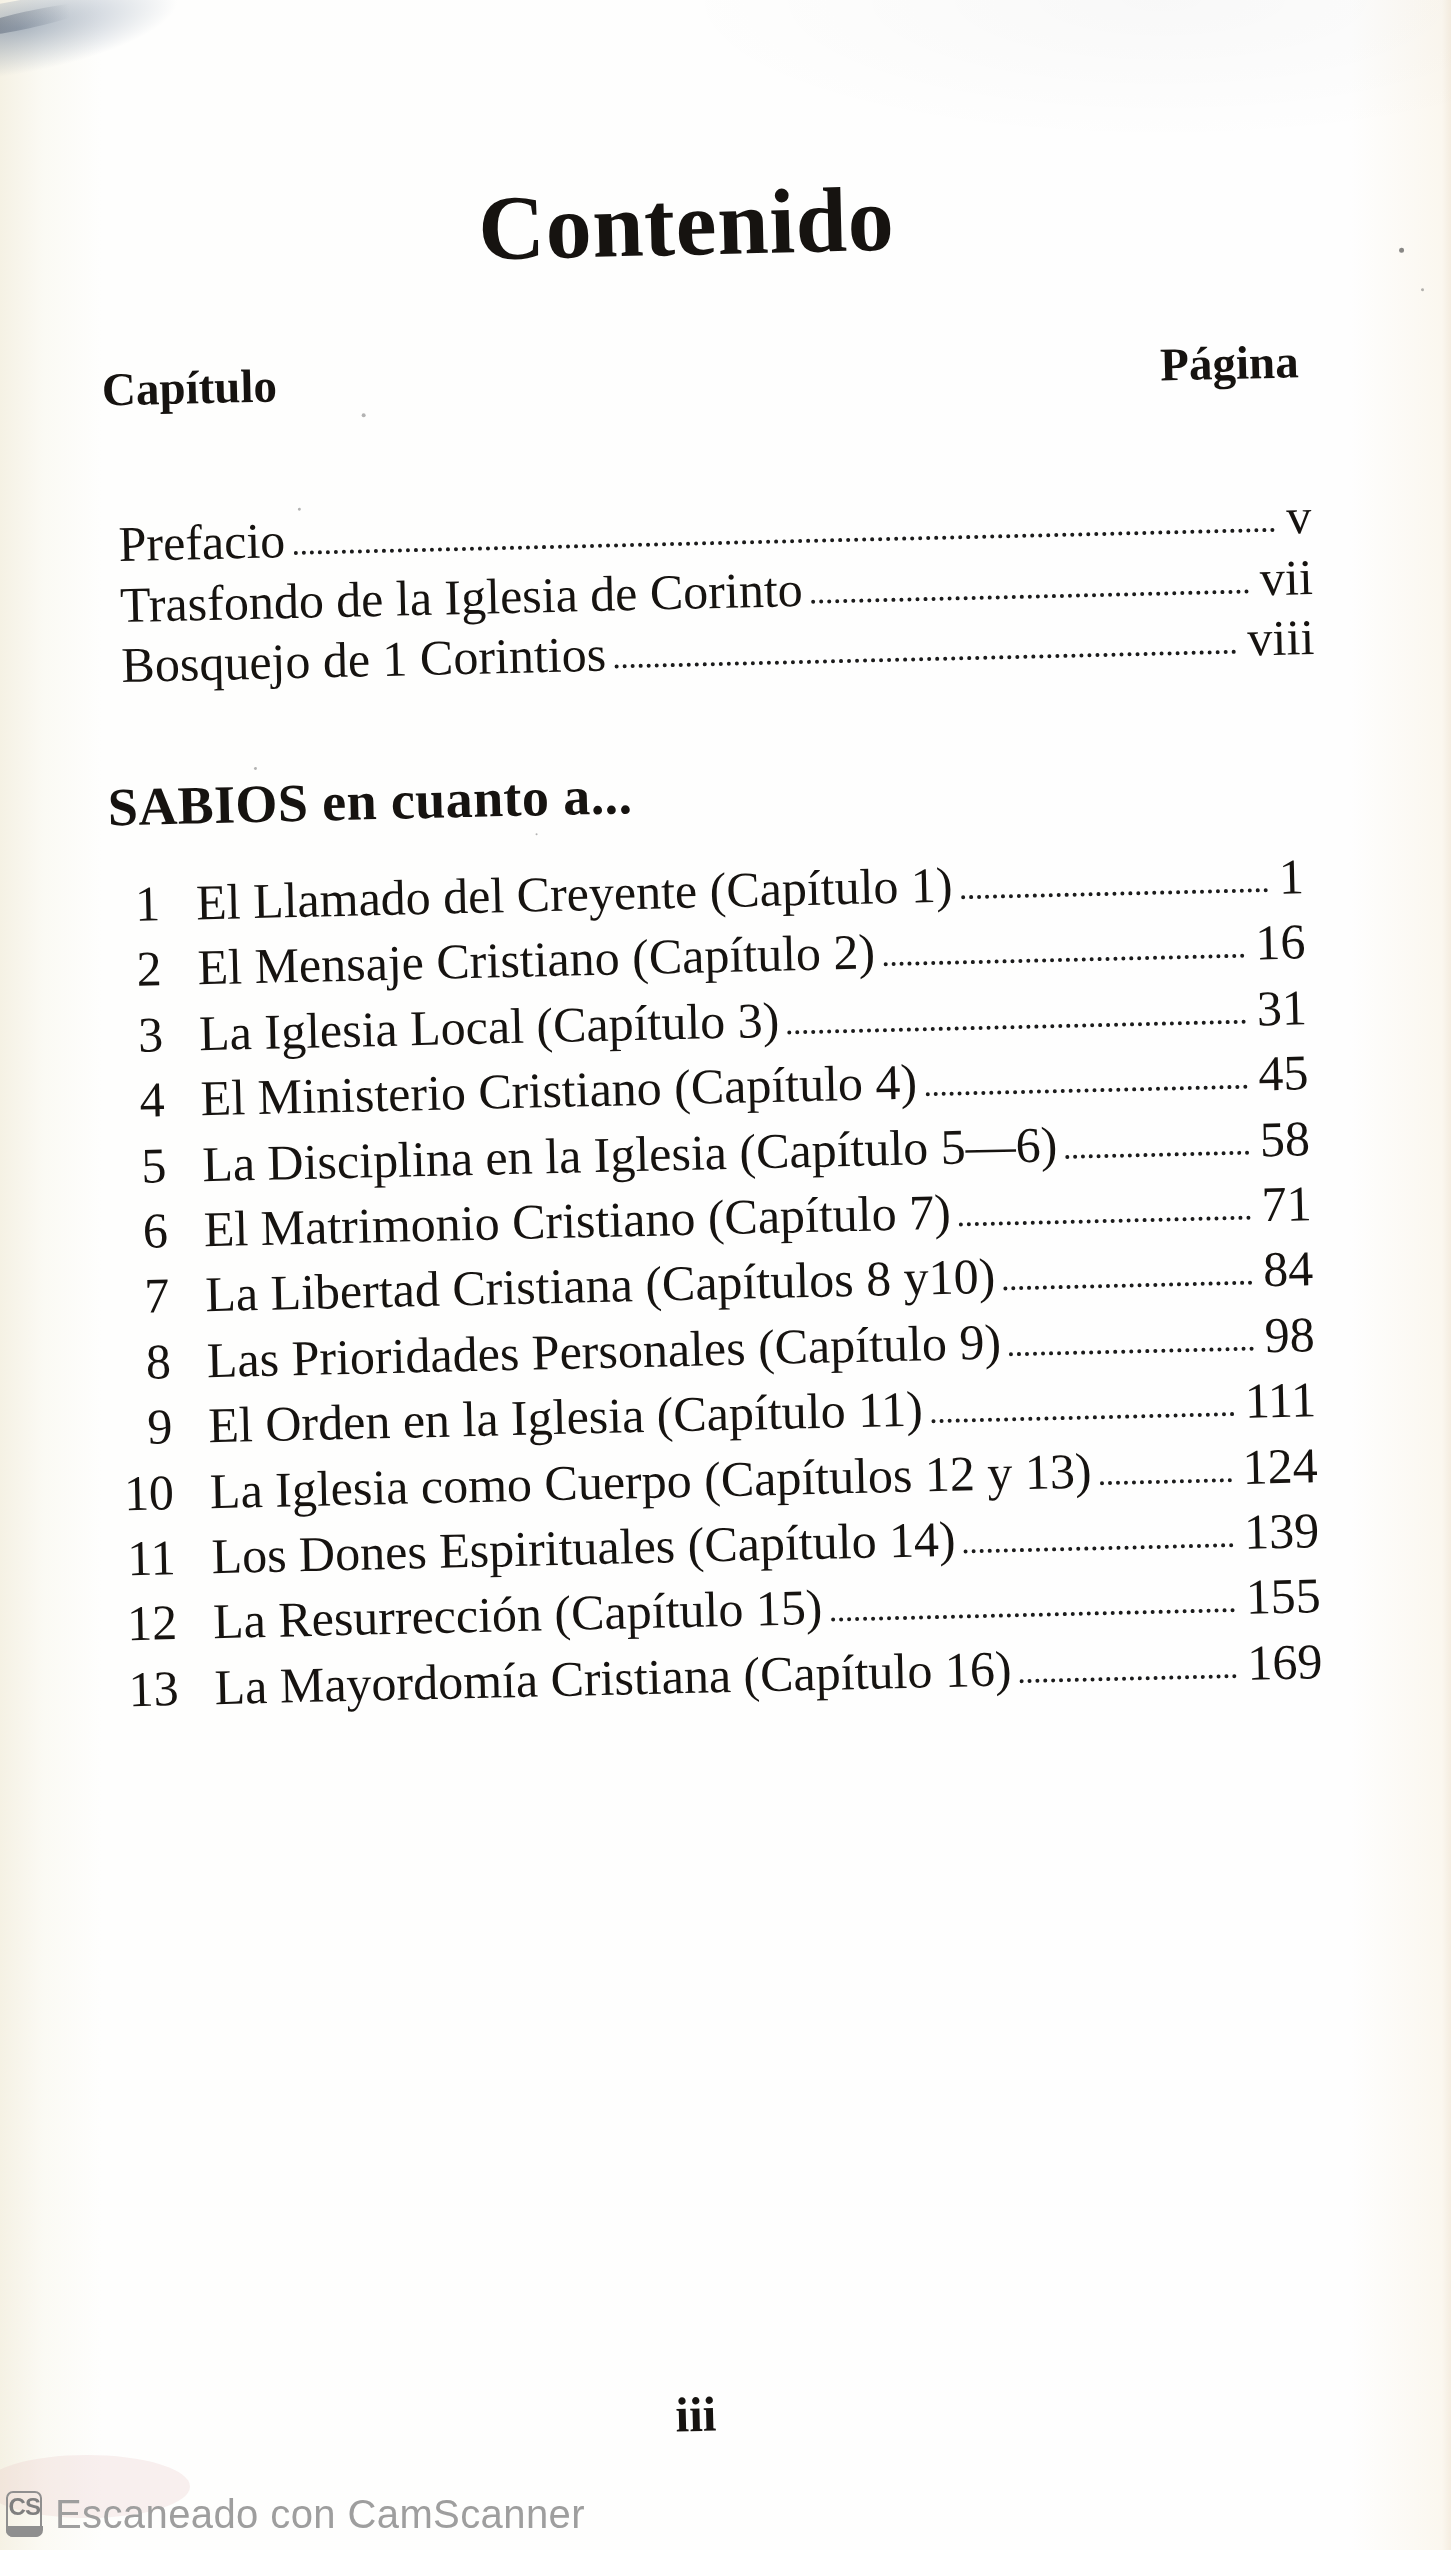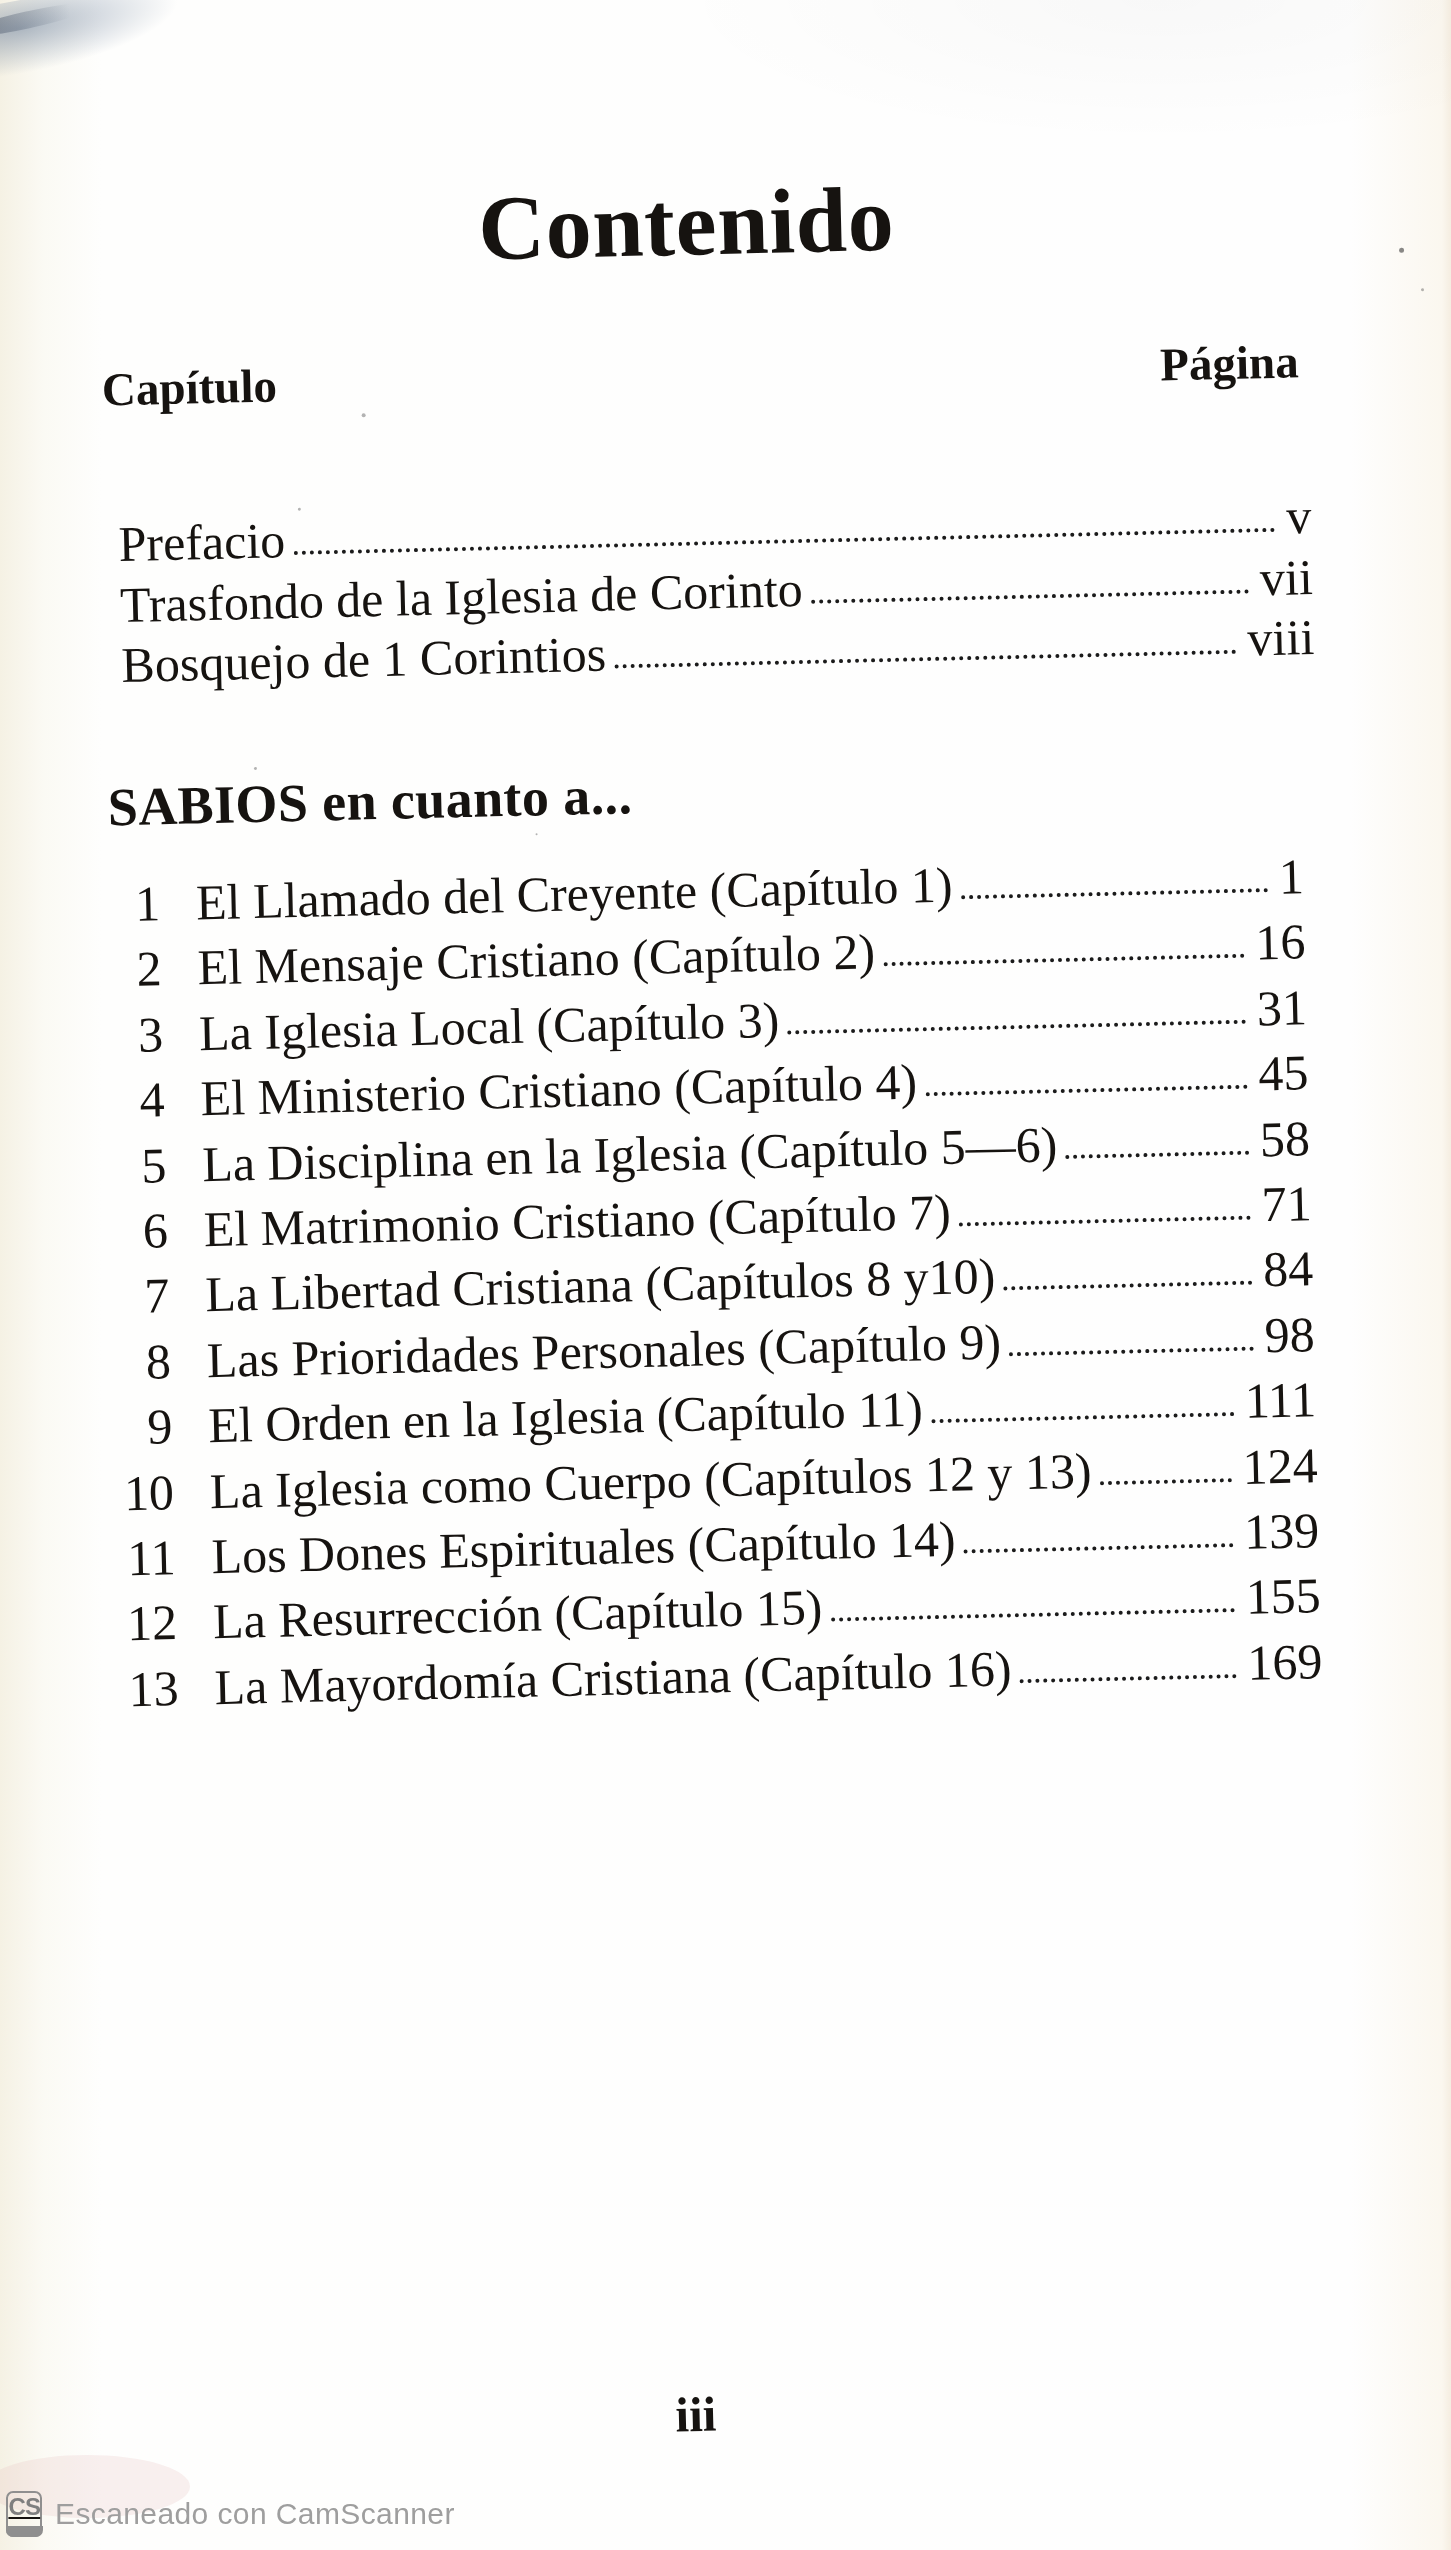--- a/index.html
+++ b/index.html
@@ -65,26 +65,26 @@
     background:rgba(228,186,186,.22);pointer-events:none;}
 
   
   .watermark{
     position:absolute;left:6.3px;top:2491px;display:flex;align-items:center;
     font-family:"Liberation Sans",sans-serif;
   }
   .cs-badge{
     position:relative;flex:0 0 auto;width:36px;height:46px;box-sizing:border-box;
     border:2.4px solid #8f8f8f;border-radius:7.1px;
-    display:flex;justify-content:center;align-items:flex-start;text-decoration:underline;
+    display:flex;justify-content:center;align-items:flex-start;
   }
   .cs-letters{font-size:24px;font-weight:bold;color:#7f7f7f;line-height:28.5px;letter-spacing:-0.8px;}
   .cs-bar{position:absolute;left:-2.4px;right:-2.4px;bottom:-2.4px;height:11px;background:#8f8f8f;
     border-radius:0 0 7.1px 7.1px;}
-  .wm-text{margin-left:12.7px;font-size:30px;color:#9e9e9e;letter-spacing:0.4px;text-align:right;}
+  .wm-text{margin-left:12.7px;font-size:40px;color:#9e9e9e;letter-spacing:0.4px;text-align:right;}
 </style>
 </head>
 <body>
 
 <div class="page">
   <div class="scan">
 
     <div class="smudge-tl"></div>
     <div class="streak-tl"></div>
     <div class="speck s1"></div>

